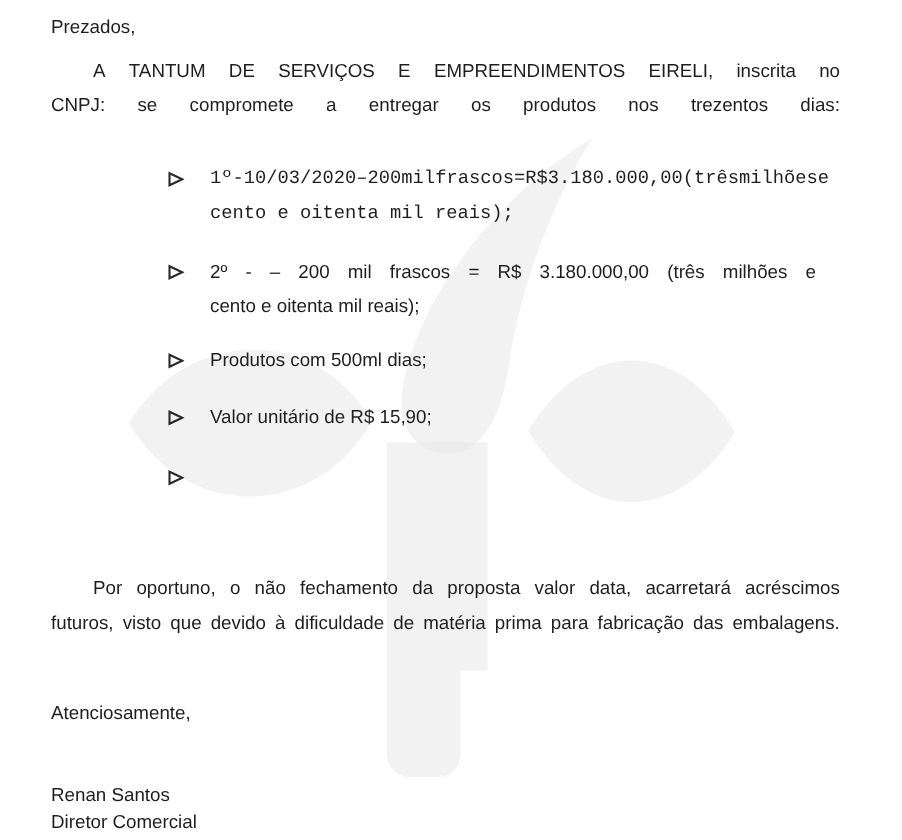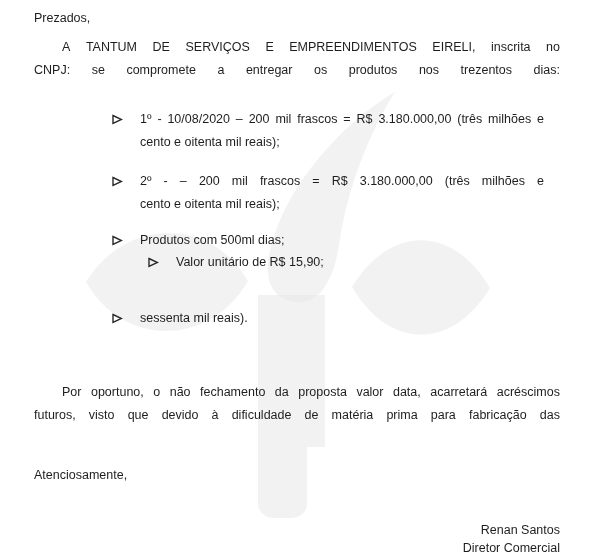--- a/index.html
+++ b/index.html
@@ -26,21 +26,21 @@
   }
   .jline span{flex:0 0 auto;white-space:pre;}
   .indent{padding-left:28px;}
   .para{width:526px;}
   .bullet{position:absolute;left:112px;}
   .marker{
     position:absolute;left:0;top:6px;width:11px;height:11px;
   }
   .btext{margin-left:28px;width:404px;}
   .sig{
-    width:526px;text-align:right;
+    width:526px;text-align:left;
   }
   .sig .line{line-height:18px;}
 </style>
 </head>
 <body>
 
 <div id="page">
 
   <svg id="watermark" width="601" height="560" viewBox="0 0 601 560" xmlns="http://www.w3.org/2000/svg">
     <g fill="#e7e7e7" fill-opacity="0.55" stroke="none">
@@ -78,29 +78,29 @@
           <span>a</span>
           <span>entregar</span>
           <span>os</span>
           <span>produtos</span>
           <span>nos</span>
           <span>trezentos</span>
           <span>dias:</span>
         </div>
     </div>
 
-    <div class="bullet" style="top:108px;">
+    <div class="bullet" style="top:108px;font-family:Liberation Mono, monospace;">
       <svg class="marker" viewBox="0 0 11 11">
         <polygon points="1,1.5 9.5,5.5 1,9.5" fill="none" stroke="#2a2a2a" stroke-width="1.4"></polygon>
       </svg>
       <div class="btext">
         <div class="jline">
             <span>1º</span>
             <span>-</span>
-            <span>10/08/2020</span>
+            <span>10/03/2020</span>
             <span>–</span>
             <span>200</span>
             <span>mil</span>
             <span>frascos</span>
             <span>=</span>
             <span>R$</span>
             <span>3.180.000,00</span>
             <span>(três</span>
             <span>milhões</span>
             <span>e</span>
@@ -134,35 +134,34 @@
 
     <div class="bullet" style="top:229px;">
       <svg class="marker" viewBox="0 0 11 11">
         <polygon points="1,1.5 9.5,5.5 1,9.5" fill="none" stroke="#2a2a2a" stroke-width="1.4"></polygon>
       </svg>
       <div class="btext">
         <div class="line">Produtos com 500ml dias;</div>
       </div>
     </div>
 
-    <div class="bullet" style="top:251px;margin-left:36px;">
+    <div class="bullet" style="top:267px;">
       <svg class="marker" viewBox="0 0 11 11">
         <polygon points="1,1.5 9.5,5.5 1,9.5" fill="none" stroke="#2a2a2a" stroke-width="1.4"></polygon>
       </svg>
       <div class="btext">
         <div class="line">Valor unitário de R$ 15,90;</div>
       </div>
     </div>
 
     <div class="bullet" style="top:307px;">
       <svg class="marker" viewBox="0 0 11 11">
         <polygon points="1,1.5 9.5,5.5 1,9.5" fill="none" stroke="#2a2a2a" stroke-width="1.4"></polygon>
       </svg>
       <div class="btext">
-        <div class="line">sessenta mil reais).</div>
       </div>
     </div>
 
     <div class="abs para" style="left:34px;top:381px;">
       <div class="jline indent">
           <span>Por</span>
           <span>oportuno,</span>
           <span>o</span>
           <span>não</span>
           <span>fechamento</span>
@@ -179,20 +178,21 @@
           <span>que</span>
           <span>devido</span>
           <span>à</span>
           <span>dificuldade</span>
           <span>de</span>
           <span>matéria</span>
           <span>prima</span>
           <span>para</span>
           <span>fabricação</span>
           <span>das</span>
+          <span>embalagens.</span>
         </div>
     </div>
 
     <div class="abs line" style="left:34px;top:464px;">Atenciosamente,</div>
 
     <div class="abs sig" style="left:34px;top:521px;">
       <div class="line">Renan Santos</div>
       <div class="line">Diretor Comercial</div>
     </div>
 

